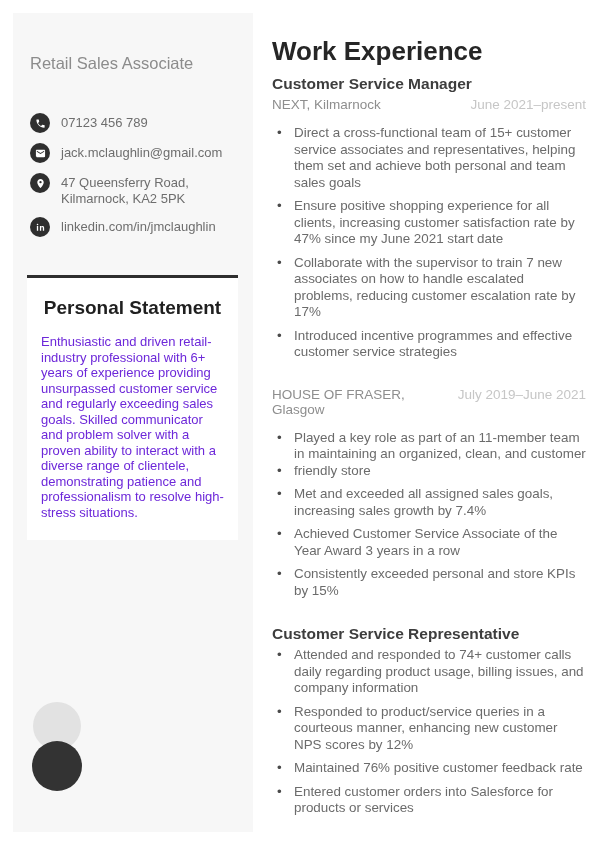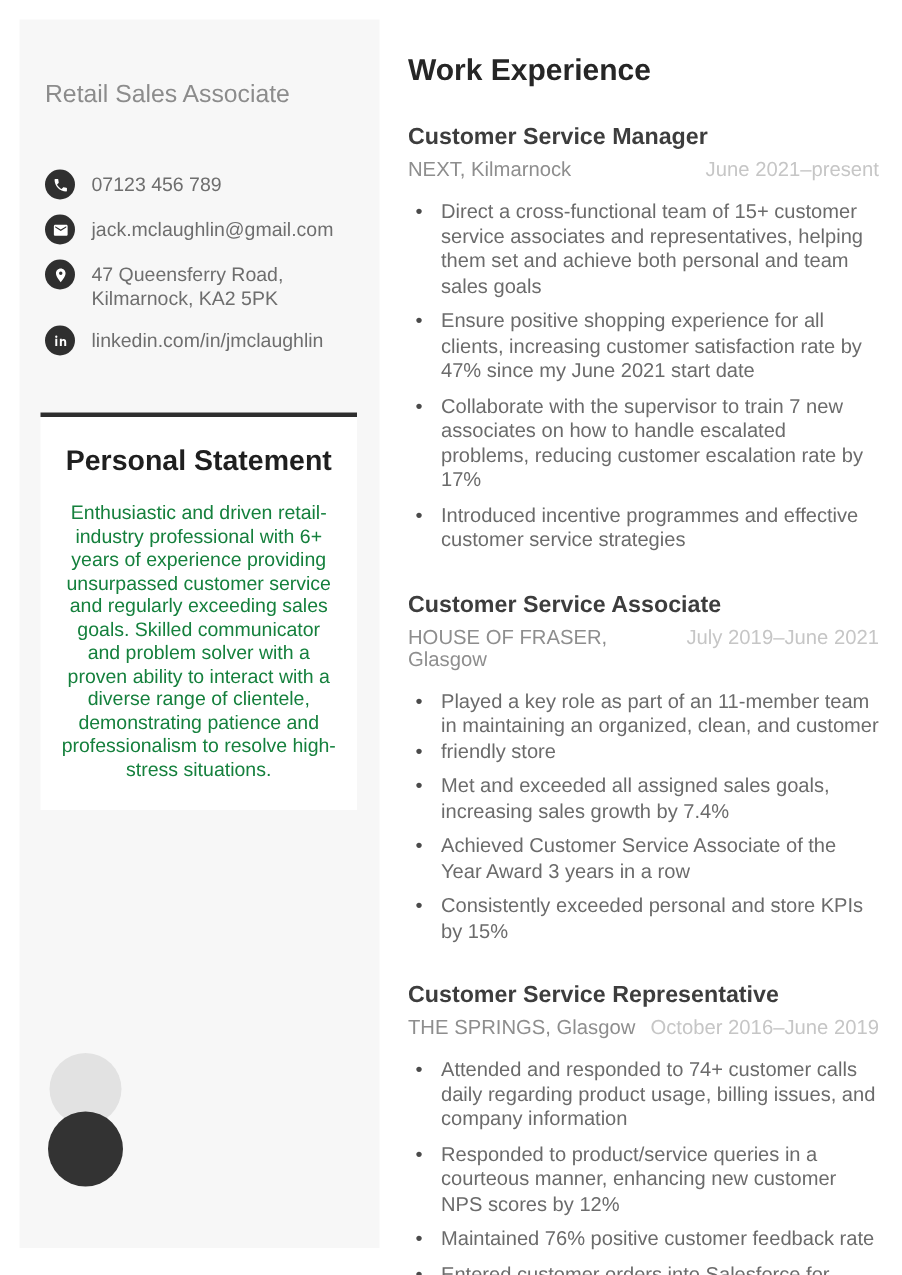--- a/index.html
+++ b/index.html
@@ -18,28 +18,28 @@
   .person-title{margin-top:9px;font-size:16.5px;color:var(--muted_gray);}
   .contacts{list-style:none;margin-top:40px;}
   .contact{display:flex;align-items:flex-start;margin-bottom:10px;}
   .cicon{flex:0 0 20px;width:20px;height:20px;border-radius:50%;background:var(--icon_bg);
     display:flex;align-items:center;justify-content:center;margin-right:11px;}
   .cicon svg{width:11px;height:11px;display:block;}
   .ctext{font-size:13px;line-height:16px;color:var(--text_gray);padding-top:2px;word-break:break-word;}
   .statement{margin-top:38px;margin-left:-3px;margin-right:-2px;background:var(--statement_bg);
     border-top:3px solid var(--statement_border);padding:19px 14px 20px 14px;}
   .statement h2{font-size:19px;font-weight:bold;color:#1f1f1f;margin-bottom:15px;text-align:center;}
-  .statement p{font-size:13px;line-height:15.5px;color:#15803d;text-align:center;}
+  .statement p{font-size:13px;line-height:15.5px;color:#6d28d9;}
   .circle{position:absolute;border-radius:50%;}
   .circle.light{left:20px;top:689px;width:48px;height:48px;background:var(--circle_light);}
   .circle.dark{left:19px;top:728px;width:50px;height:50px;background:var(--circle_dark);}
 
   
   .main{position:absolute;left:272px;top:36px;width:314px;}
-  .main-heading{font-size:20px;font-weight:bold;color:var(--heading_dark);margin-bottom:24px;}
+  .main-heading{font-size:26px;font-weight:bold;color:var(--heading_dark);margin-bottom:8px;}
   .job + .job{margin-top:26px;}
   .job h3{font-size:15.5px;font-weight:bold;color:#3d3d3d;margin-bottom:4px;}
   .meta{display:flex;justify-content:space-between;align-items:baseline;margin-bottom:13px;}
   .company{font-size:13.5px;color:#8e8e8e;}
   .dates{font-size:13.5px;color:var(--date_gray);white-space:nowrap;}
   .bullets{list-style:none;}
   .bullets li{position:relative;padding-left:22px;font-size:13.4px;line-height:16.5px;
     color:#6b6b6b;margin-bottom:7px;}
   .bullets li::before{content:"\2022";position:absolute;left:5px;top:0;color:#4a4a4a;}
   .bullets li.tight{margin-bottom:0;}
@@ -107,40 +107,35 @@
       </div>
       <ul class="bullets">
         <li>Direct a cross-functional team of 15+ customer service associates and representatives, helping them set and achieve both personal and team sales goals</li>
         <li>Ensure positive shopping experience for all clients, increasing customer satisfaction rate by 47% since my June 2021 start date</li>
         <li>Collaborate with the supervisor to train 7 new associates on how to handle escalated problems, reducing customer escalation rate by 17%</li>
         <li>Introduced incentive programmes and effective customer service strategies</li>
       </ul>
     </article>
 
     <article class="job">
-      <h3>Customer Service Associate</h3>
       <div class="meta">
         <span class="company">HOUSE OF FRASER, Glasgow</span>
         <span class="dates">July 2019–June 2021</span>
       </div>
       <ul class="bullets">
         <li class="tight">Played a key role as part of an 11-member team in maintaining an organized, clean, and customer</li>
         <li>friendly store</li>
         <li>Met and exceeded all assigned sales goals, increasing sales growth by 7.4%</li>
         <li>Achieved Customer Service Associate of the Year Award 3 years in a row</li>
         <li>Consistently exceeded personal and store KPIs by 15%</li>
       </ul>
     </article>
 
     <article class="job">
       <h3>Customer Service Representative</h3>
-      <div class="meta">
-        <span class="company">THE SPRINGS, Glasgow</span>
-        <span class="dates">October 2016–June 2019</span>
-      </div>
       <ul class="bullets">
         <li>Attended and responded to 74+ customer calls daily regarding product usage, billing issues, and company information</li>
         <li>Responded to product/service queries in a courteous manner, enhancing new customer NPS scores by 12%</li>
         <li>Maintained 76% positive customer feedback rate</li>
         <li>Entered customer orders into Salesforce for products or services</li>
 
       </ul>
     </article>
   </main>
 

